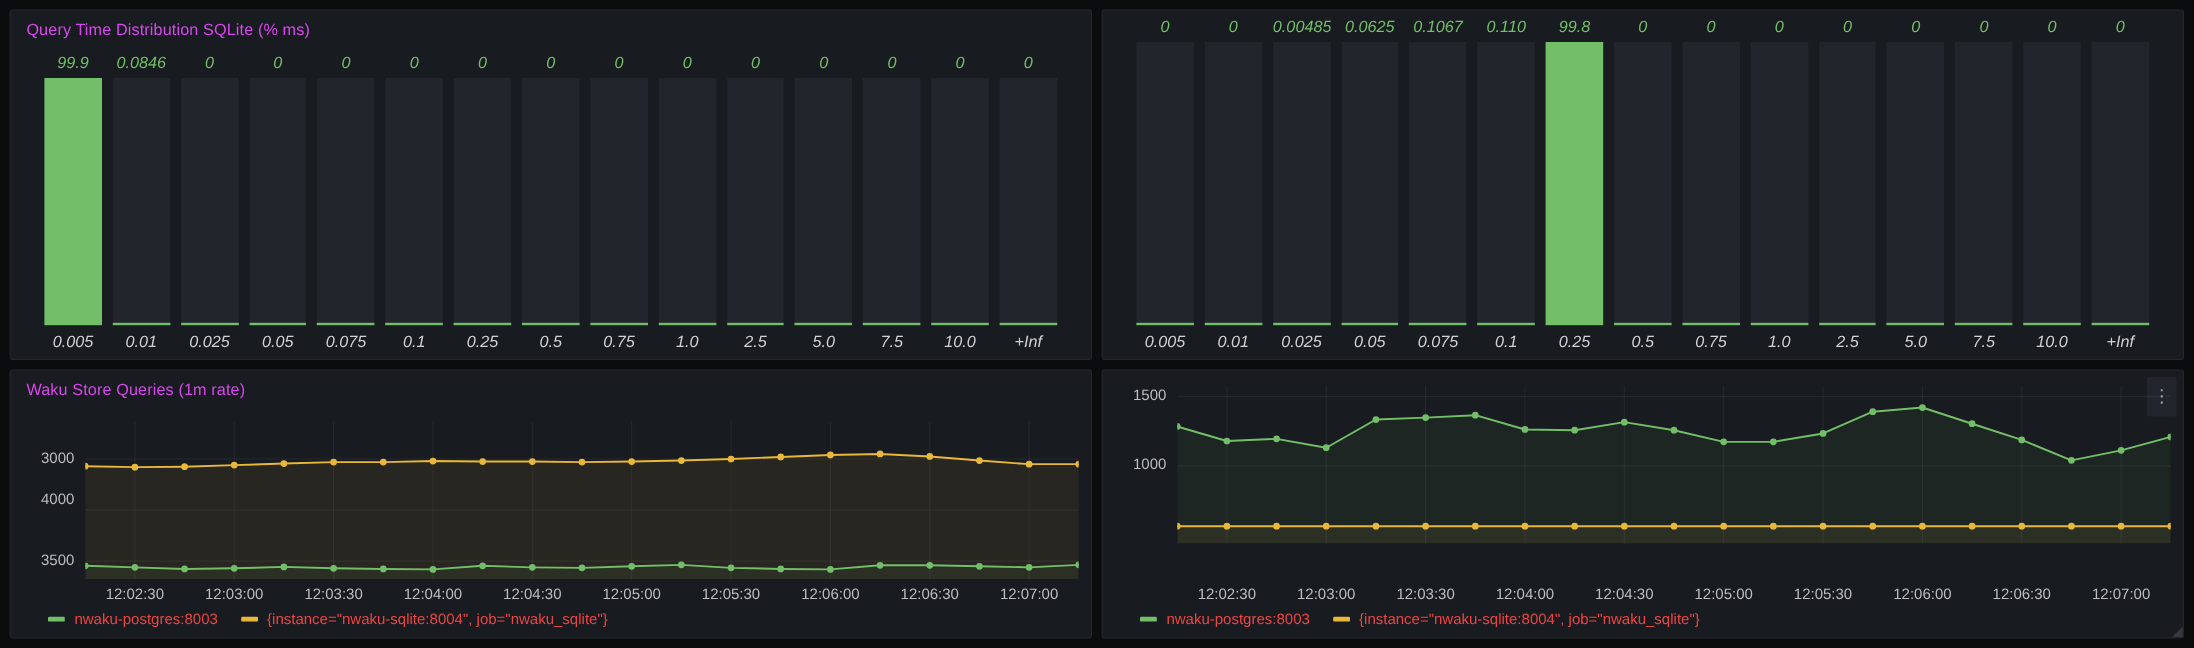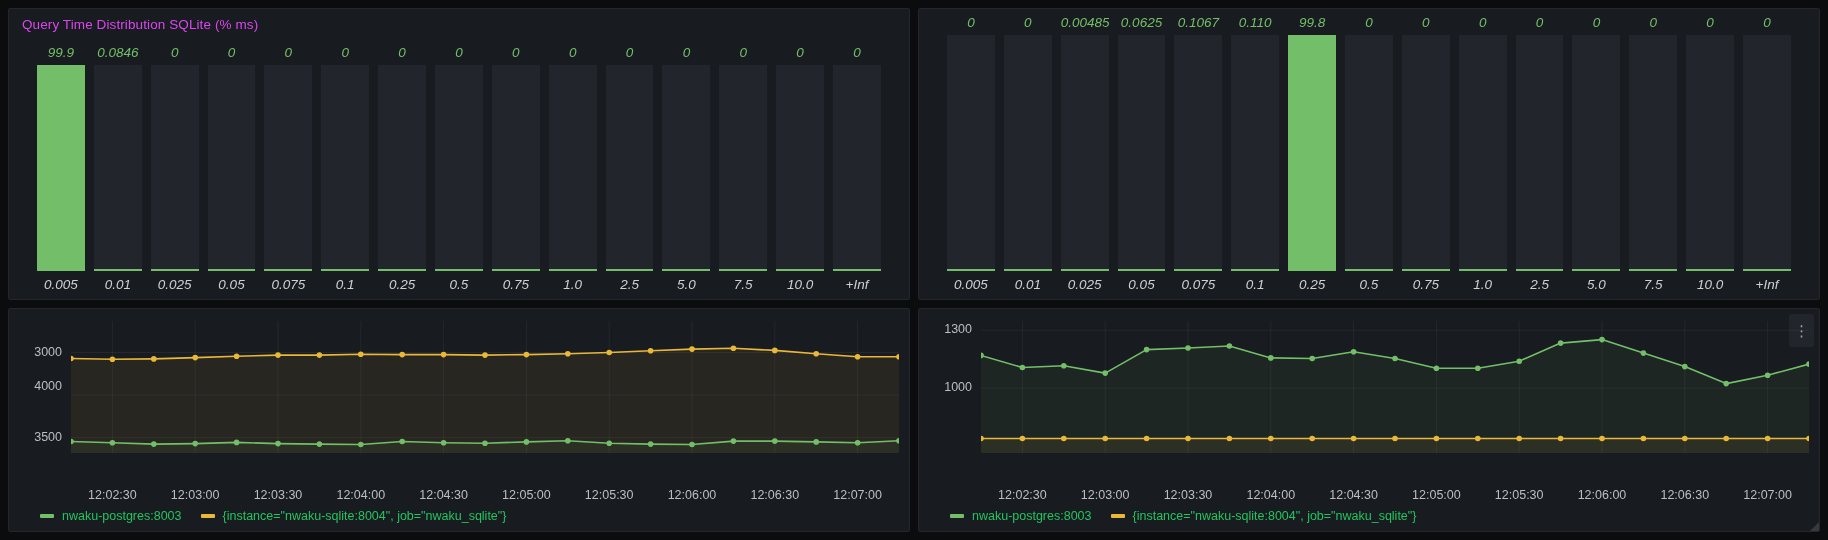--- a/index.html
+++ b/index.html
@@ -74,21 +74,21 @@
   .plot-row { flex: 1; display: flex; margin-top: 12px; }
   .y-axis { flex: none; width: 52px; position: relative; }
   .y-lab { position: absolute; right: 9px; font-size: 12.5px; color: #bdbec1; line-height: 15px; }
   .plot { flex: 1; position: relative; overflow: hidden; cursor: crosshair; }
   .plot svg { position: absolute; left: 0; top: 0; }
   .x-axis-row { flex: none; height: 21px; position: relative; margin-left: 52px; }
   .x-lab { position: absolute; top: 5px; transform: translateX(-50%); font-size: 12.5px; color: #bdbec1; white-space: nowrap; }
   .legend { flex: none; height: 23px; display: flex; align-items: center; gap: 19px; padding-left: 21px; }
   .legend-item { display: flex; align-items: center; gap: 8px; cursor: pointer; }
   .legend-swatch { width: 14px; height: 4px; border-radius: 1px; flex: none; }
-  .legend-label { font-size: 12.5px; color: #22c55e; white-space: nowrap; }
+  .legend-label { font-size: 12.5px; color: #ef4444; white-space: nowrap; }
   .resize-handle {
     position: absolute; right: 0; bottom: 0;
     width: 0; height: 0;
     border-left: 9px solid transparent;
     border-bottom: 9px solid #38393e;
     cursor: se-resize;
   }
 </style>
 </head>
 <body>
@@ -264,20 +264,23 @@
           <div class="bar-cat">2.5</div>
           <div class="bar-cat">5.0</div>
           <div class="bar-cat">7.5</div>
           <div class="bar-cat">10.0</div>
           <div class="bar-cat">+Inf</div>
         </div>
     </div>
   </section>
 
   <section class="panel">
+    <div class="panel-header">
+      <span class="panel-title">Waku Store Queries (1m rate)</span>
+    </div>
     <div class="ts-body">
       <div class="plot-row">
         <div class="y-axis">
             <span class="y-lab" style="top: 108.671px;">3500</span>
             <span class="y-lab" style="top: 58px;">4000</span>
             <span class="y-lab" style="top: 23.5097px;">3000</span>
           </div>
         <div class="plot">
             <svg width="828" height="132">
               <line x1="41.400000000000006" y1="0" x2="41.400000000000006" y2="132" stroke="rgba(204,204,220,0.07)" stroke-width="1"></line>
@@ -368,21 +371,21 @@
   </section>
 
   <section class="panel">
     <button class="panel-menu">
       <span>⋮</span>
     </button>
     <div class="ts-body">
       <div class="plot-row">
         <div class="y-axis">
             <span class="y-lab" style="top: 59.1579px;">1000</span>
-            <span class="y-lab" style="top: 1.26316px;">1300</span>
+            <span class="y-lab" style="top: 1.26316px;">1500</span>
           </div>
         <div class="plot">
             <svg width="828" height="132">
               <line x1="41.400000000000006" y1="0" x2="41.400000000000006" y2="132" stroke="rgba(204,204,220,0.07)" stroke-width="1"></line>
               <line x1="124.20000000000002" y1="0" x2="124.20000000000002" y2="132" stroke="rgba(204,204,220,0.07)" stroke-width="1"></line>
               <line x1="207" y1="0" x2="207" y2="132" stroke="rgba(204,204,220,0.07)" stroke-width="1"></line>
               <line x1="289.8" y1="0" x2="289.8" y2="132" stroke="rgba(204,204,220,0.07)" stroke-width="1"></line>
               <line x1="372.6" y1="0" x2="372.6" y2="132" stroke="rgba(204,204,220,0.07)" stroke-width="1"></line>
               <line x1="455.40000000000003" y1="0" x2="455.40000000000003" y2="132" stroke="rgba(204,204,220,0.07)" stroke-width="1"></line>
               <line x1="538.2000000000002" y1="0" x2="538.2000000000002" y2="132" stroke="rgba(204,204,220,0.07)" stroke-width="1"></line>

